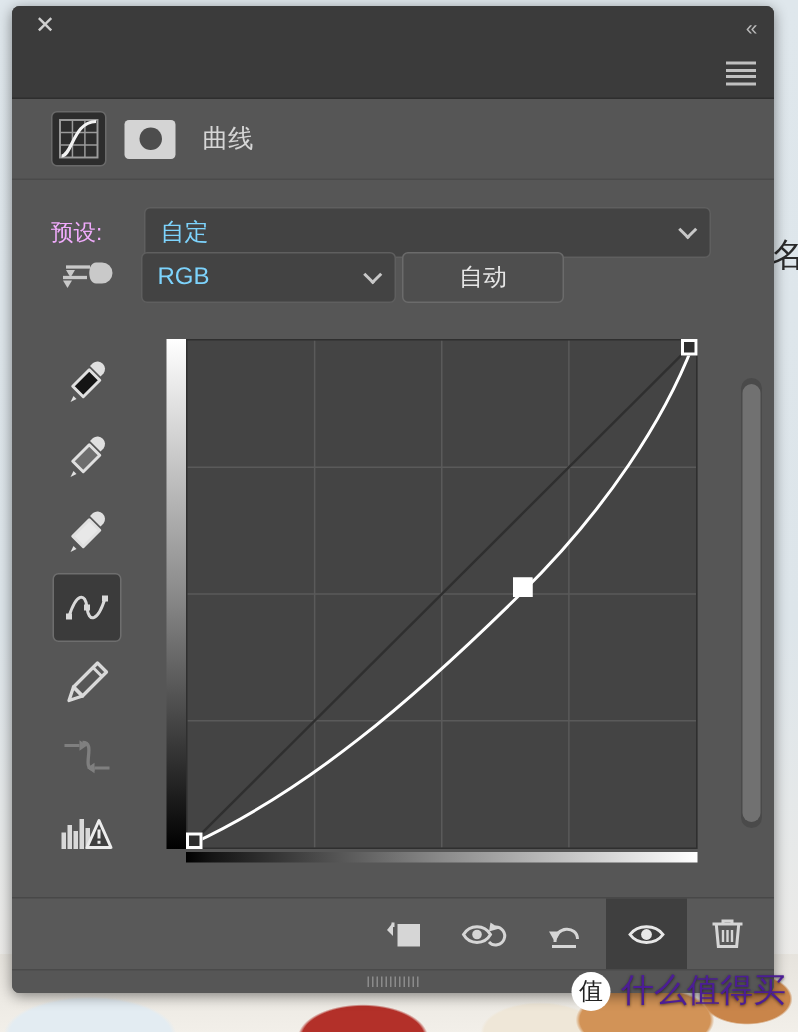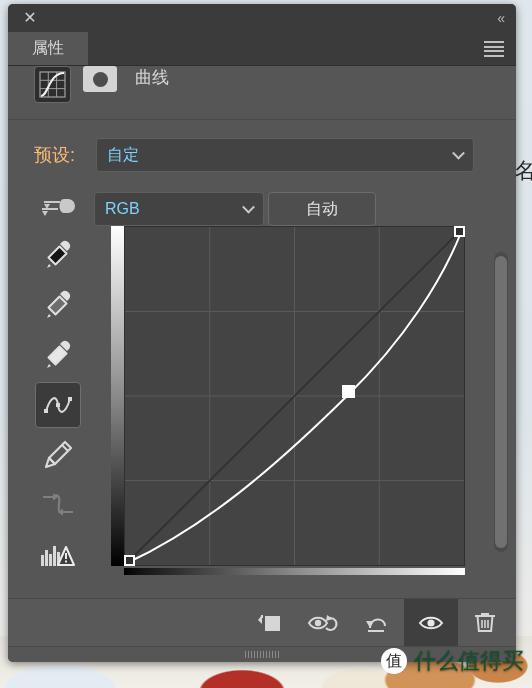--- a/index.html
+++ b/index.html
@@ -91,21 +91,21 @@
   #panel-menu {
     position: absolute; right: 12px; top: 9px;
     width: 20px; height: 16px; cursor: pointer;
     display: flex; flex-direction: column; justify-content: space-between;
   }
   #panel-menu i { display: block; height: 2px; background: #c0c0c0; }
 
   
   #adj-header {
     flex: 0 0 54px;
-    display: flex; 
+    display: flex; align-items: center;
     padding-left: 26px;
     background: #565656;
     border-bottom: 1px solid #4a4a4a;
   }
   #curves-thumb {
     width: 37px; height: 37px;
     background: #2d2d2d;
     border-radius: 4px;
     border: 1px solid #6a6a6a;
     position: relative; overflow: hidden;
@@ -127,21 +127,21 @@
   }
 
   
   #panel-body { flex: 1; position: relative; background: #565656; }
 
   
   #preset-row {
     position: absolute; left: 26px; top: 18px;
     display: flex; align-items: center;
   }
-  #preset-label { color: #fdba74; font-size: 18px; width: 62px; }
+  #preset-label { color: #f0abfc; font-size: 15px; width: 62px; }
   .combo {
     background: #434343;
     border: 1px solid #5f5f5f;
     border-radius: 4px;
     height: 34px;
     display: flex; align-items: center;
     color: #7dd3fc; font-size: 16px;
     padding: 0 10px;
     position: relative;
     cursor: pointer;
@@ -150,21 +150,21 @@
     position: absolute; right: 10px; top: 50%;
     width: 9px; height: 9px;
     border-right: 2px solid #c8c8c8;
     border-bottom: 2px solid #c8c8c8;
     transform: translateY(-70%) rotate(45deg);
   }
   #preset-combo { width: 378px; }
 
   
   #channel-row {
-    position: absolute; left: 26px; top: 72px;
+    position: absolute; left: 26px; top: 48px;
     display: flex; align-items: center;
   }
   #channel-icon { width: 50px; height: 34px; position: relative; }
   #channel-combo { width: 170px; margin-left: 10px; }
   #auto-btn {
     margin-left: 4px;
     width: 108px; height: 34px;
     background: #4e4e4e;
     border: 1px solid #6b6b6b;
     border-radius: 4px;
@@ -253,44 +253,41 @@
     display: flex; align-items: center; gap: 7px;
     z-index: 30;
   }
   #wm-logo {
     width: 26px; height: 26px; border-radius: 50%;
     background: #fff; color: #222;
     font-size: 16px; line-height: 26px; text-align: center;
     font-family: "DejaVu Sans", sans-serif;
   }
   #wm-text {
-    color: #14532d; font-size: 22px;
+    color: #4c1d95; font-size: 22px;
     font-family: "DejaVu Sans", sans-serif;
     text-shadow: 0 1px 2px rgba(0,0,0,.55);
     line-height: 1;
   }
 </style>
 </head>
 <body>
 
 <div id="bg-photo"></div>
 <div id="bg-text">名</div>
 <div id="bg-bottom-strip"></div>
 
 <div id="panel">
 
   <div id="titlebar">
     <div id="close-x">✕</div>
     <div id="collapse-btn">«</div>
   </div>
 
   <div id="tabbar">
-    <div id="tab-properties">
-      <span>属性</span>
-    </div>
     <div id="panel-menu">
       <i></i>
         <i></i>
         <i></i>
         <i></i>
     </div>
   </div>
 
   <div id="adj-header">
     <div id="curves-thumb">

